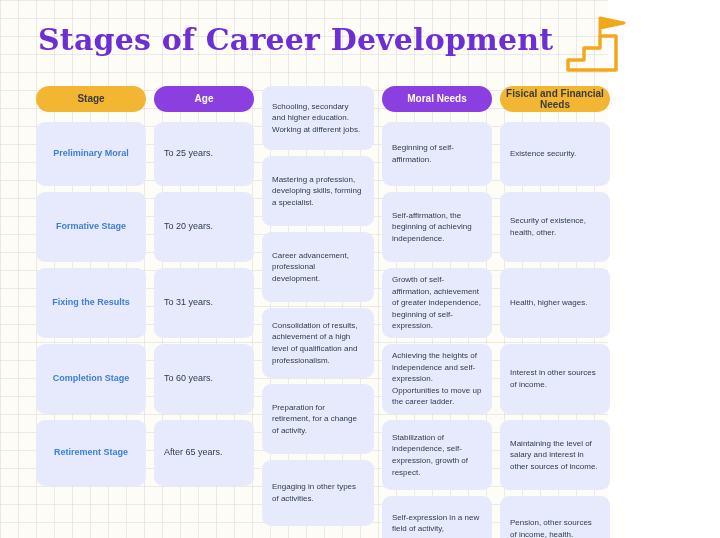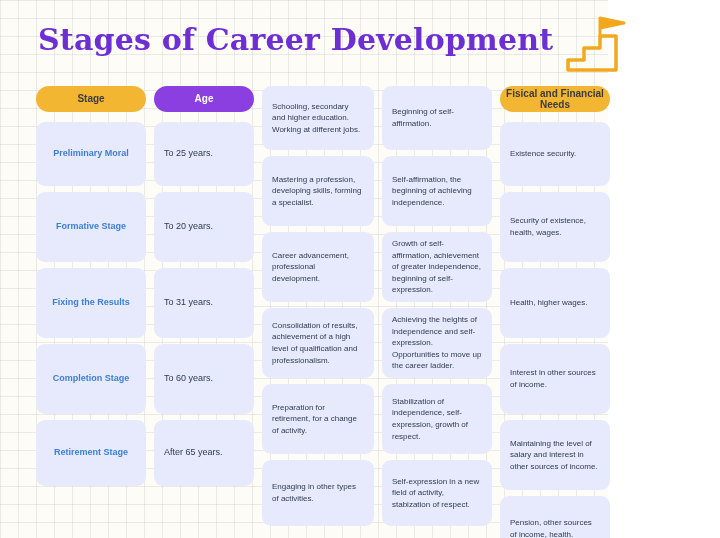--- a/index.html
+++ b/index.html
@@ -175,20 +175,21 @@
         </div>
       <div class="cell r4">
           <span class="cell-text">Preparation for retirement, for a change of activity.</span>
         </div>
       <div class="cell r5">
           <span class="cell-text">Engaging in other types of activities.</span>
         </div>
     </div>
 
     <div class="column col-3">
+      <div class="header" style="background: rgb(139, 63, 224); color: rgb(255, 255, 255);">Moral Needs</div>
       <div class="cell r0">
           <span class="cell-text">Beginning of self-affirmation.</span>
         </div>
       <div class="cell r1">
           <span class="cell-text">Self-affirmation, the beginning of achieving independence.</span>
         </div>
       <div class="cell r2">
           <span class="cell-text">Growth of self-affirmation, achievement of greater independence, beginning of self-expression.</span>
         </div>
       <div class="cell r3">
@@ -201,21 +202,21 @@
           <span class="cell-text">Self-expression in a new field of activity, stabization of respect.</span>
         </div>
     </div>
 
     <div class="column col-4">
       <div class="header" style="background: rgb(242, 182, 50); color: rgb(60, 60, 60);">Fisical and Financial Needs</div>
       <div class="cell r0">
           <span class="cell-text">Existence security.</span>
         </div>
       <div class="cell r1">
-          <span class="cell-text">Security of existence, health, wages.</span>
+          <span class="cell-text">Security of existence, health, other.</span>
         </div>
       <div class="cell r2">
           <span class="cell-text">Health, higher wages.</span>
         </div>
       <div class="cell r3">
           <span class="cell-text">Interest in other sources of income.</span>
         </div>
       <div class="cell r4">
           <span class="cell-text">Maintaining the level of salary and interest in other sources of income.</span>
         </div>

